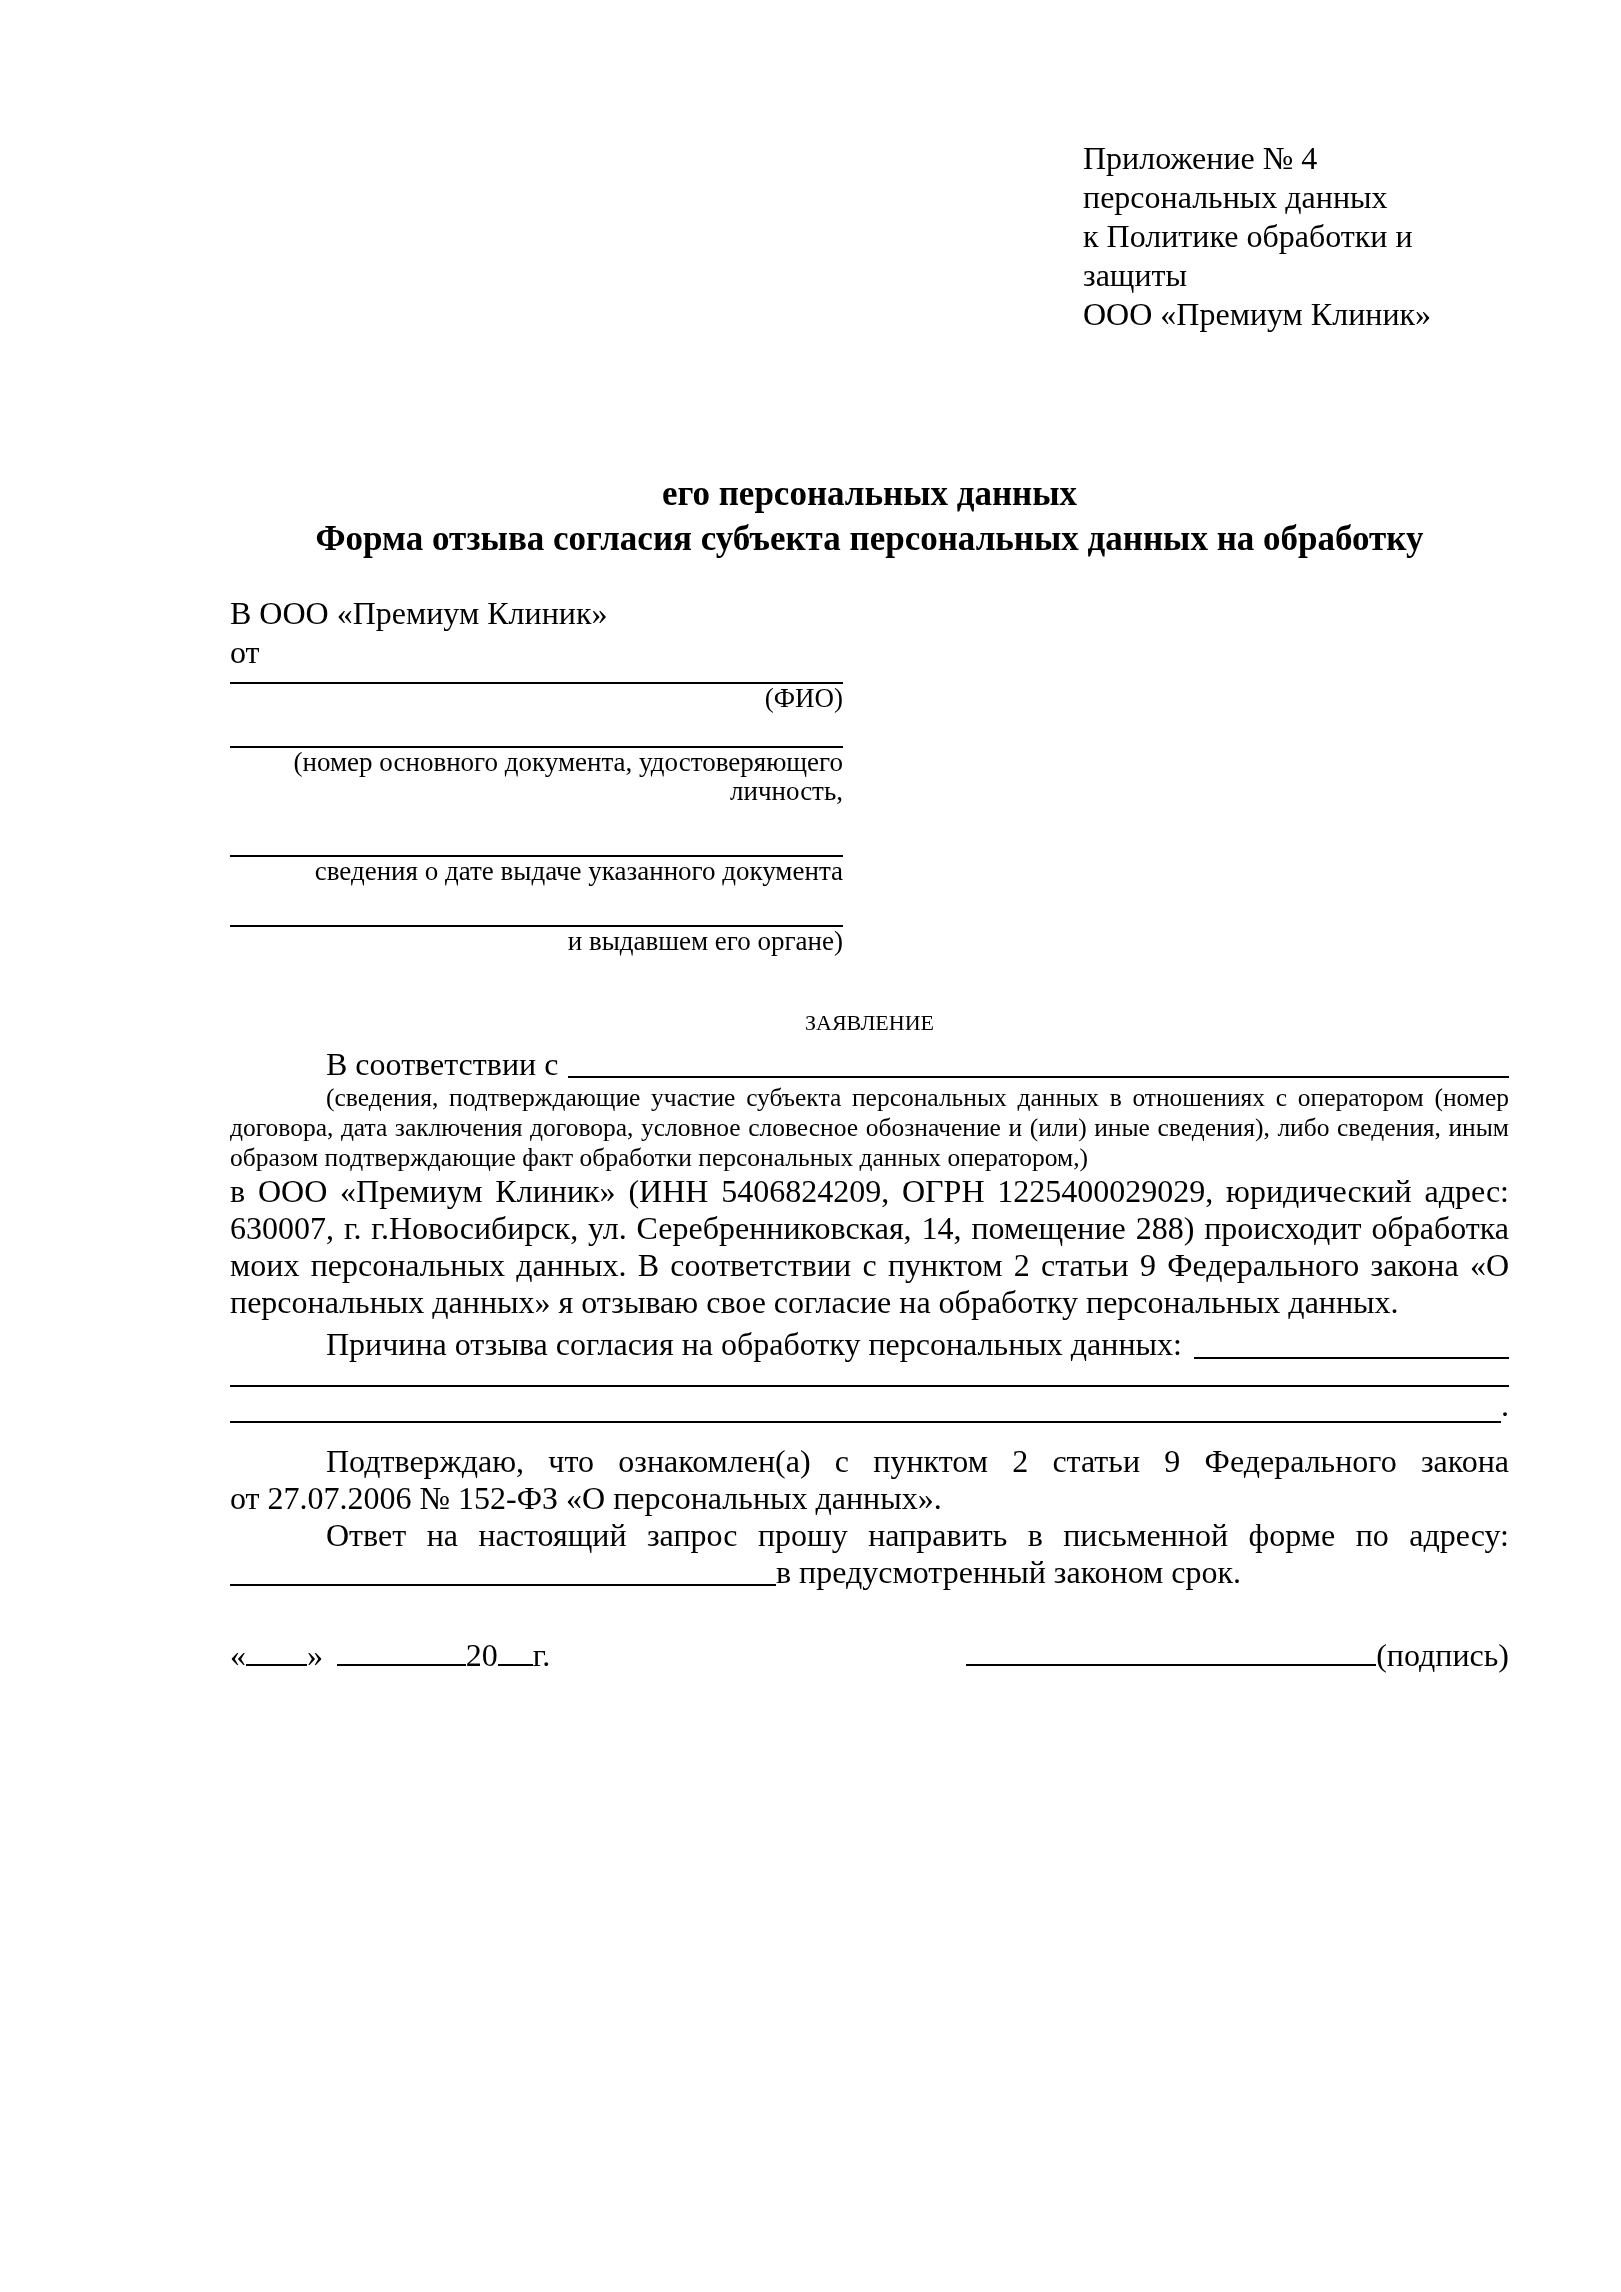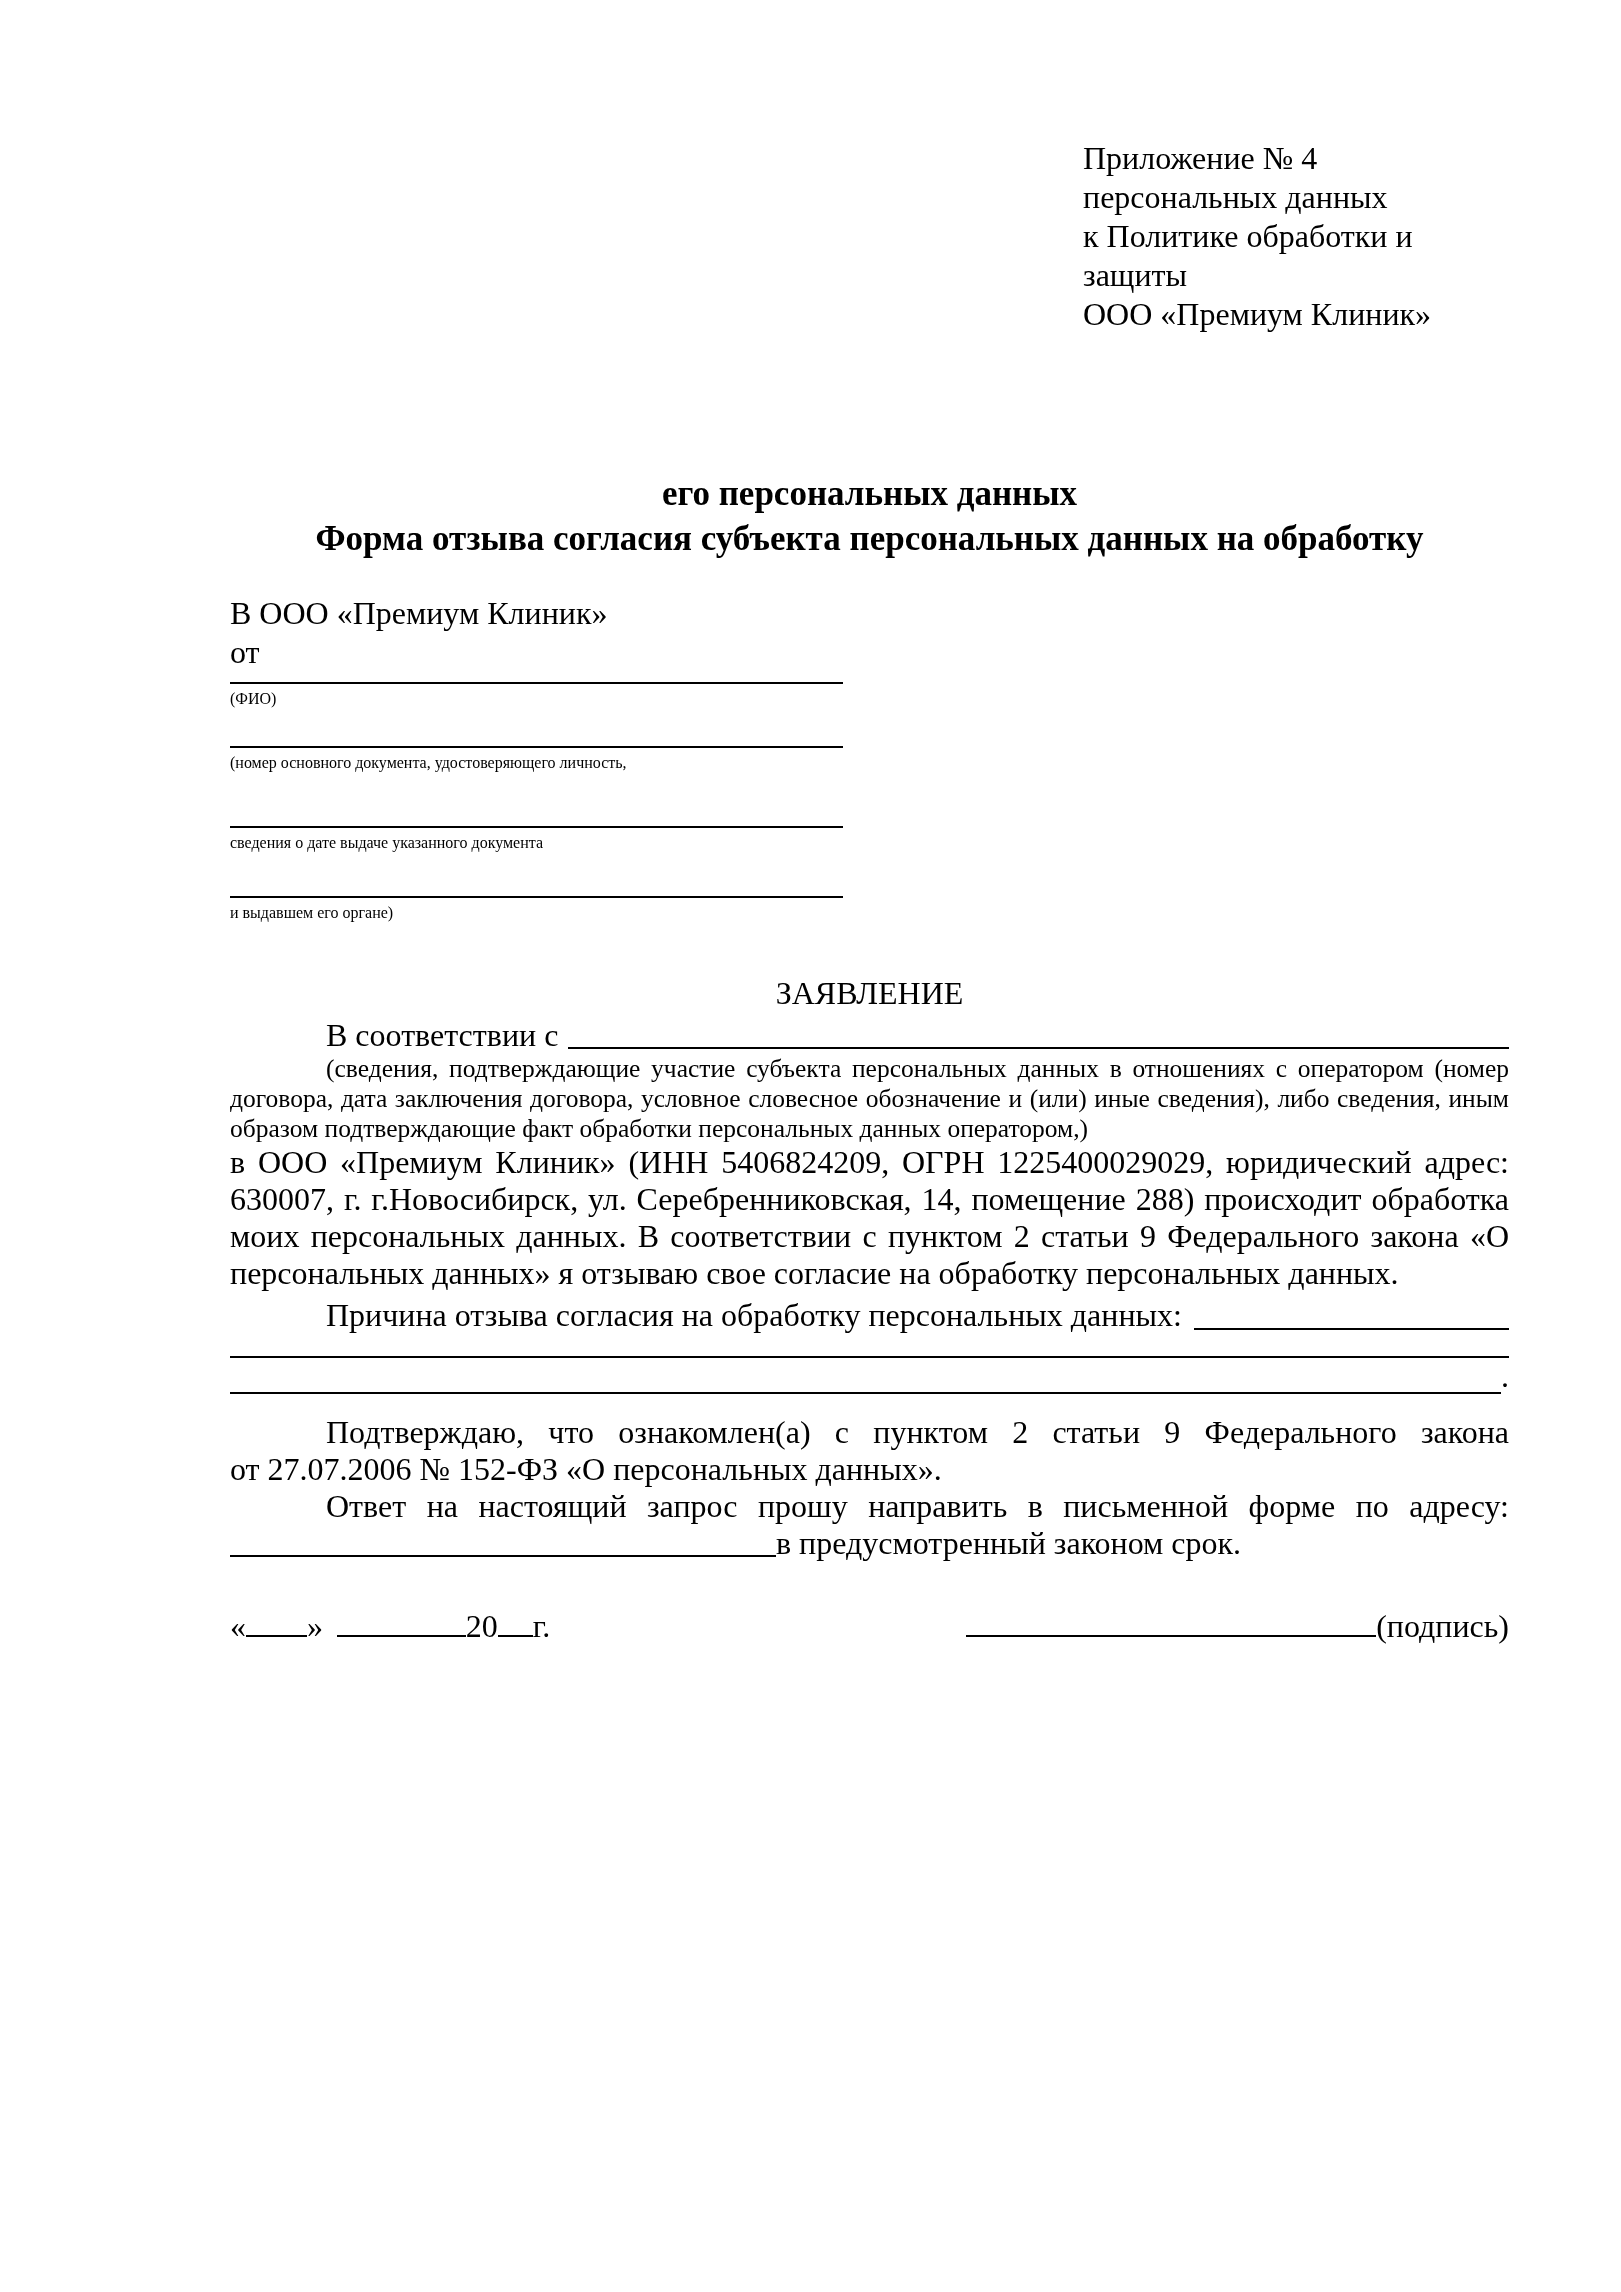--- a/index.html
+++ b/index.html
@@ -46,32 +46,32 @@
     margin-top: 33px;
     width: 613px;
     line-height: 39px;
   }
   .blank {
     border-bottom: 2.9px solid #000000;
   }
   .addressee .blank { height: 7.8px; }
   .addressee .blank.first { height: 9.8px; }
   .addressee .caption {
-    font-size: 16px;
+    font-size: 27px;
     line-height: 29px;
-    text-align: left;
+    text-align: right;
   }
   .mb26 { margin-bottom: 25.5px; }
   .mb42 { margin-bottom: 41px; }
   .mb32 { margin-bottom: 31px; }
   
   .heading {
     margin-top: 47px;
     text-align: center;
-    font-size: 32px;
+    font-size: 22px;
     line-height: 39px;
   }
   .row {
     display: flex;
   }
   .row .fill {
     flex: 1 1 auto;
     border-bottom: 2.9px solid #000000;
     margin-bottom: 4.9px;
   }

